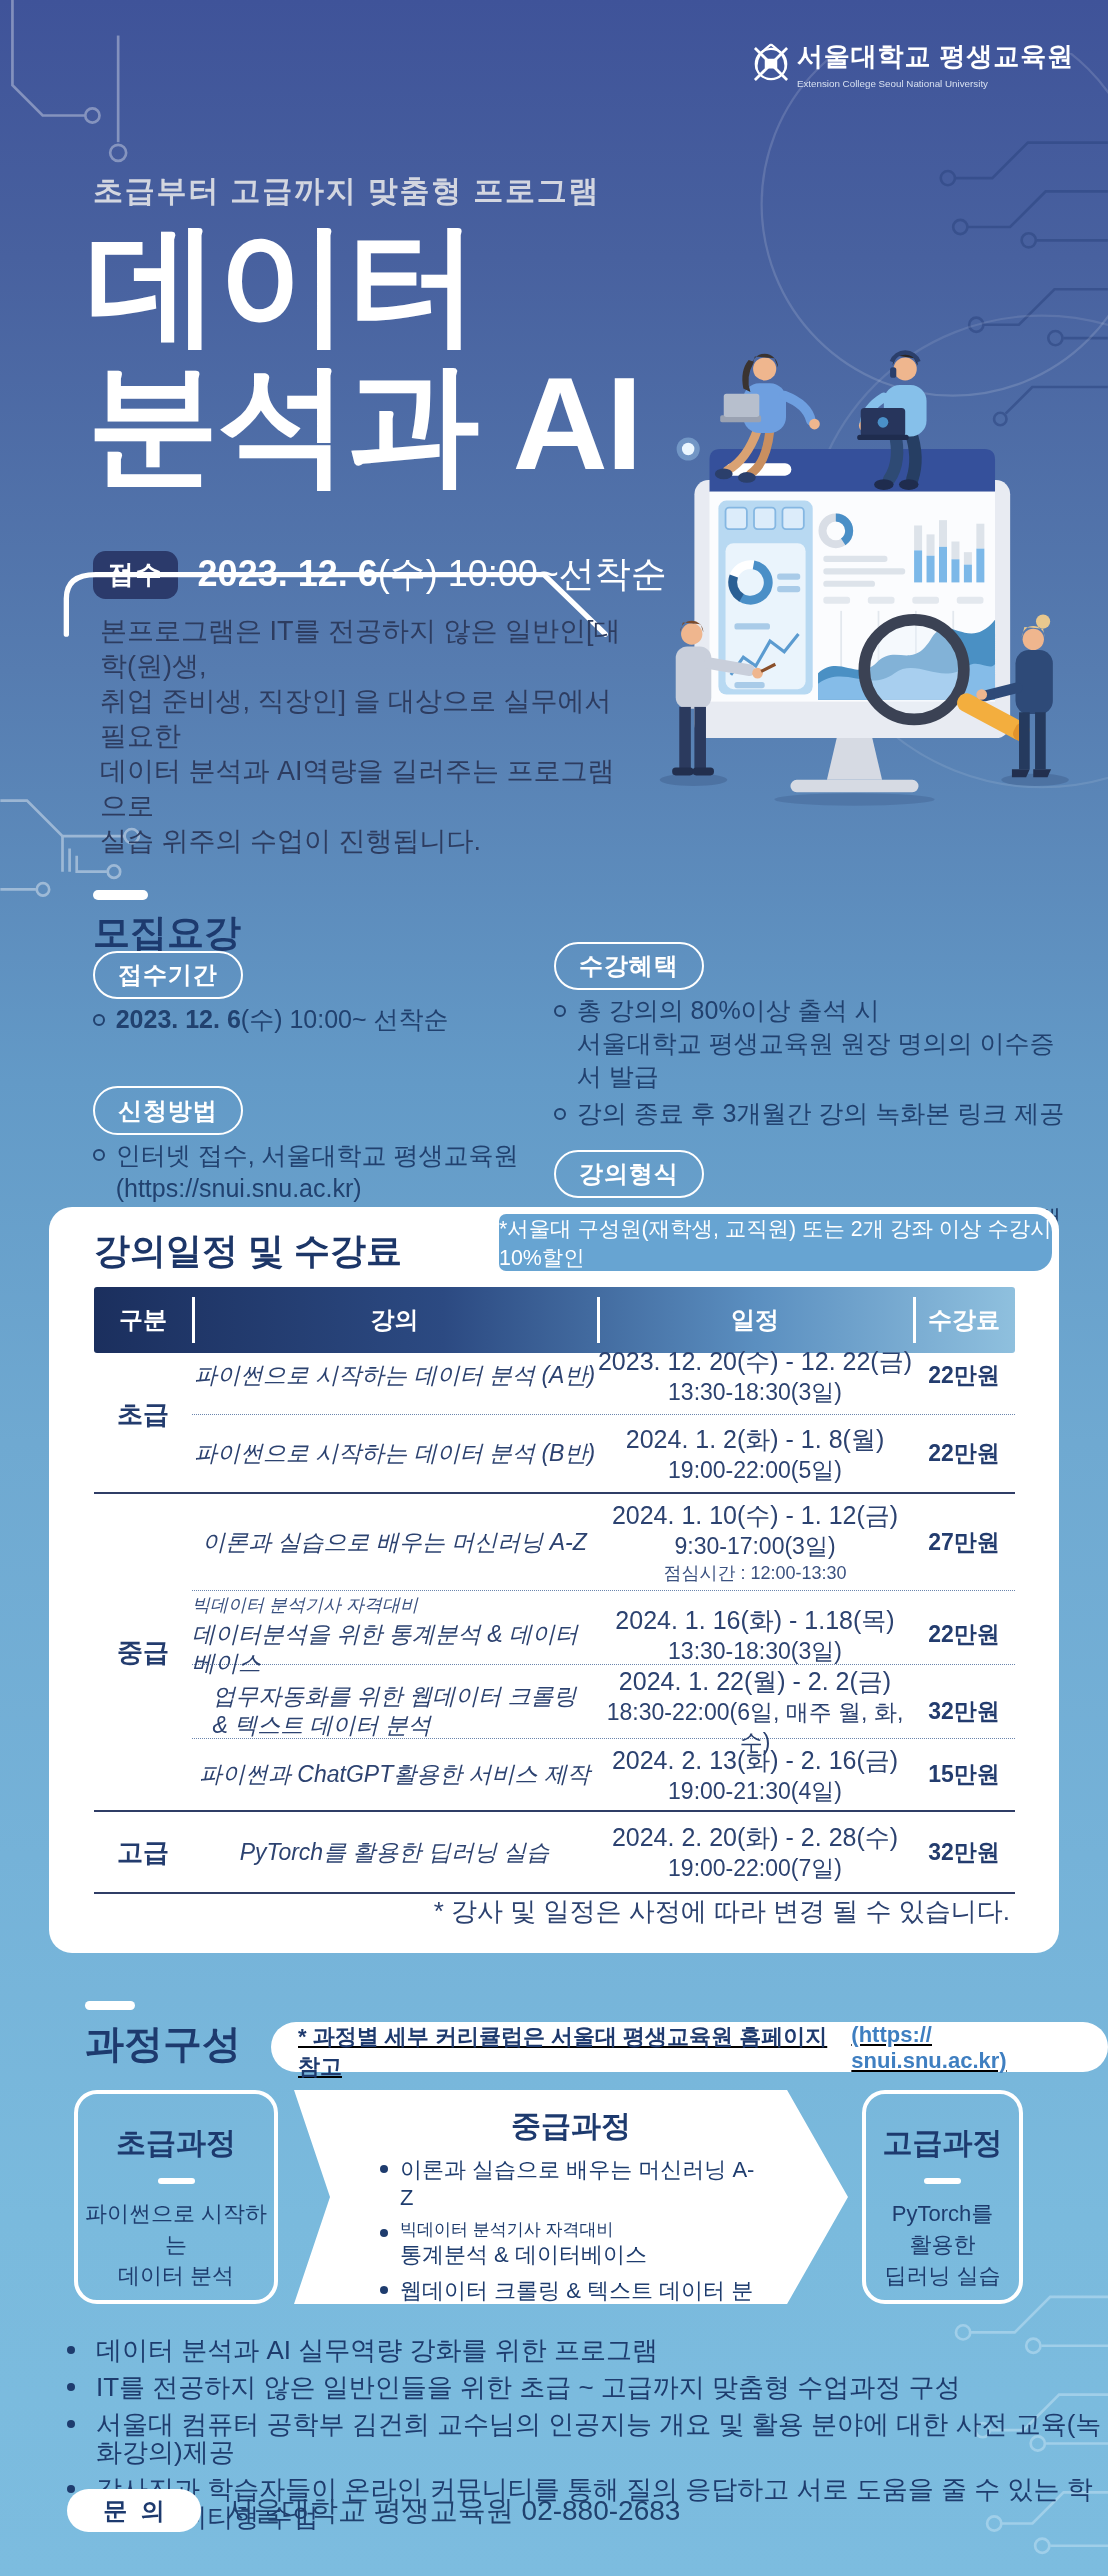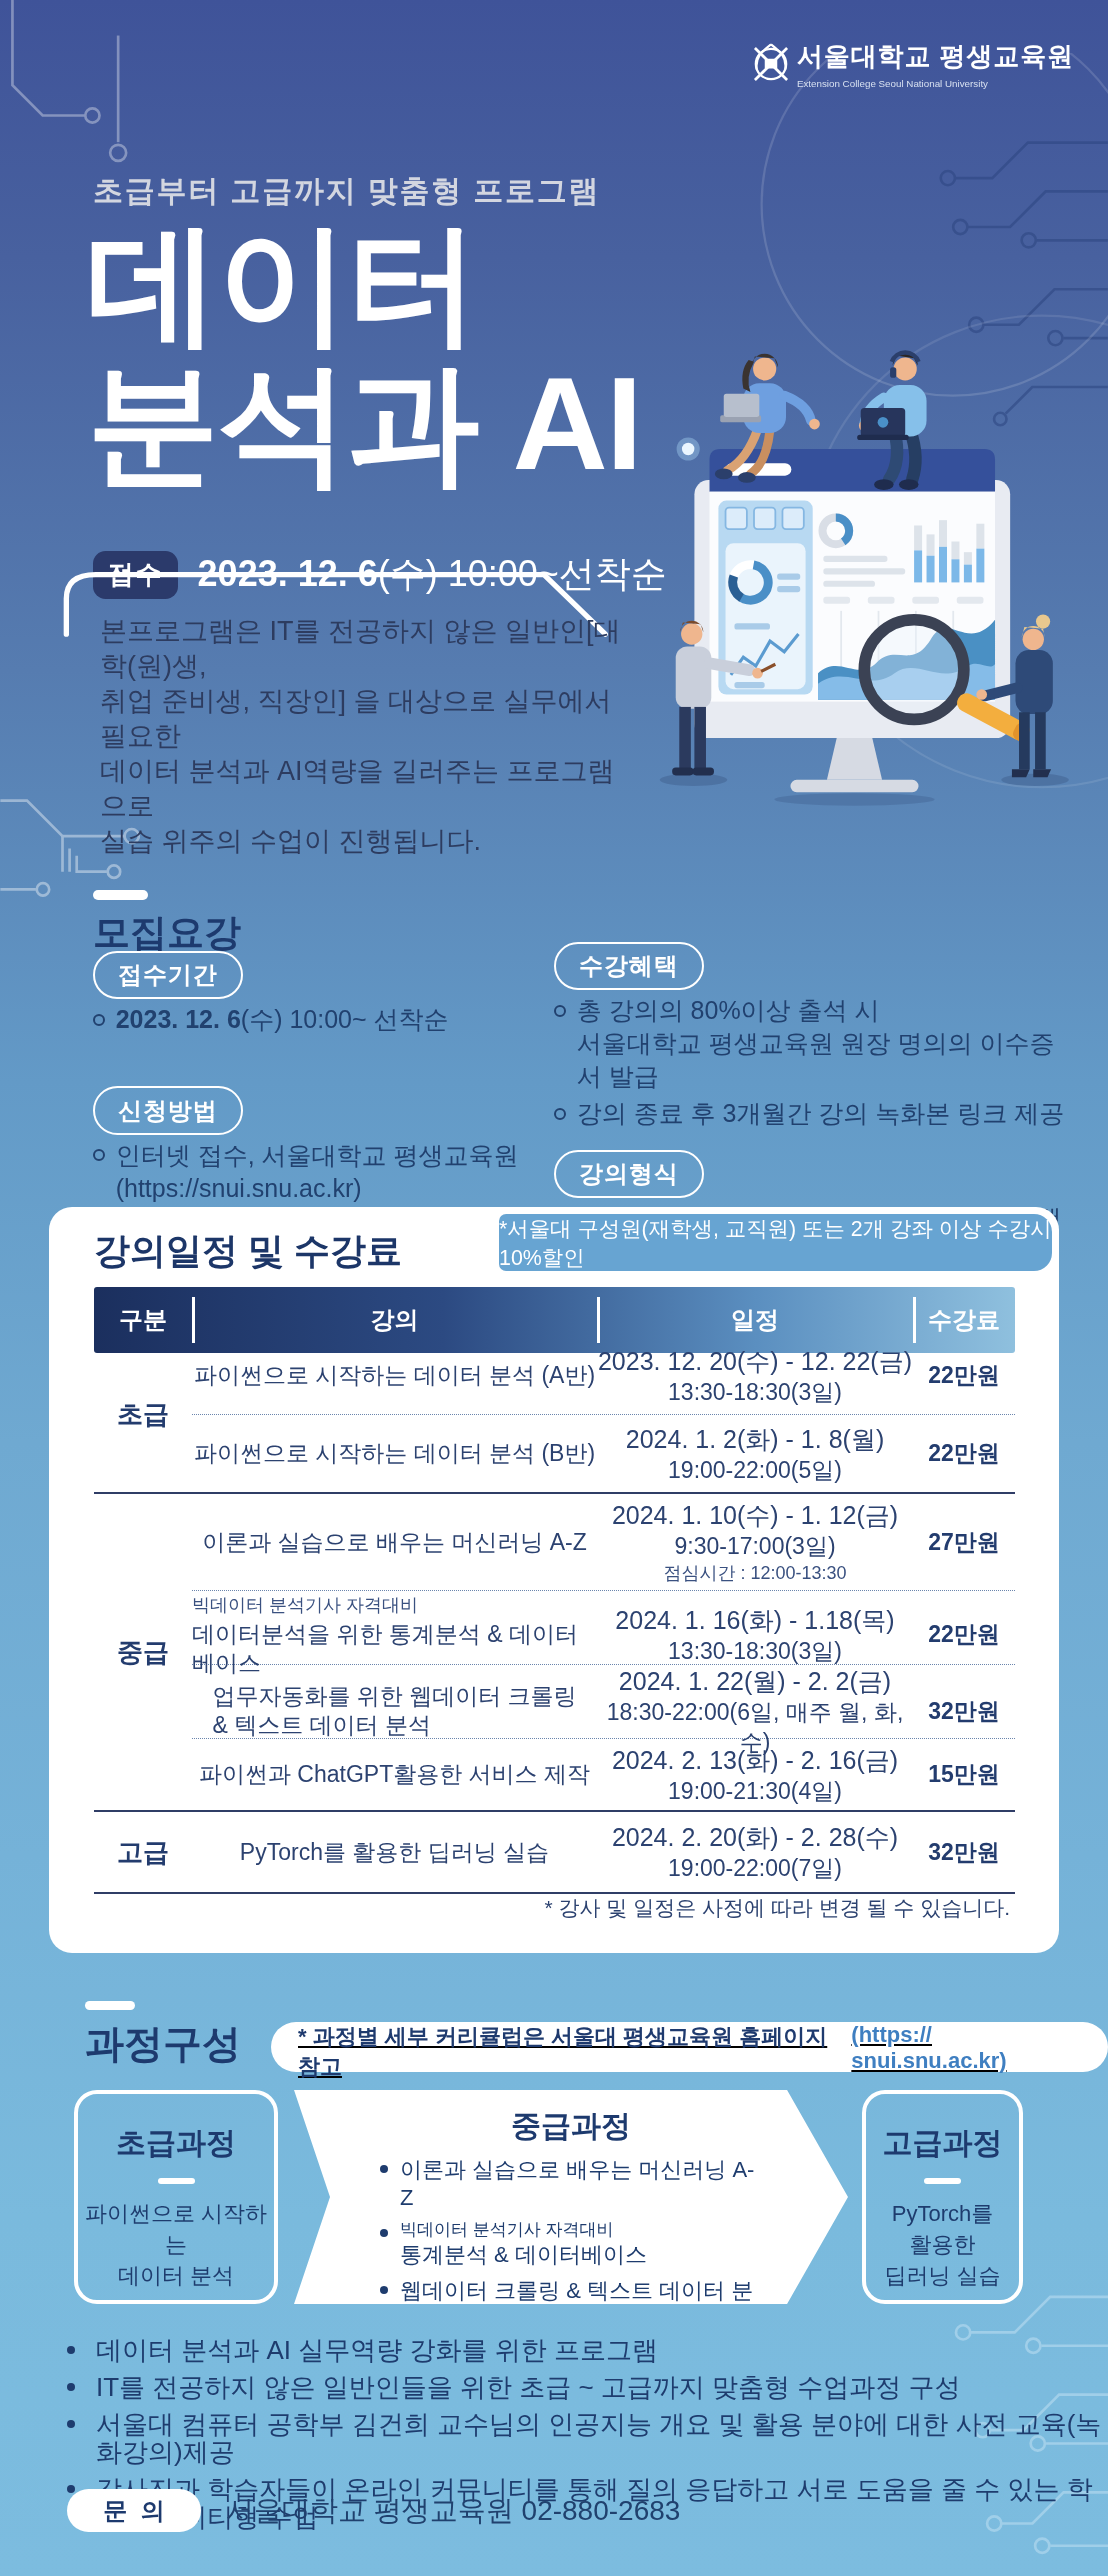--- a/index.html
+++ b/index.html
@@ -50,28 +50,28 @@
   .thead>span+span::before{content:"";position:absolute;left:0;top:-7.1px;bottom:-7.1px;width:2.7px;background:#fff;}
   .tbody{position:absolute;left:45px;top:130px;width:921px;}
   .tgroup{display:grid;grid-template-columns:98px 1fr;}
   .tgroup+.tgroup{border-top:2.2px solid #2f3d66;}
   .tbody{border-bottom:2.2px solid #2f3d66;}
   .tlevel{display:flex;align-items:center;justify-content:center;color:#233c6e;
           font-size:26px;font-weight:bold;}
   .trow{display:grid;grid-template-columns:405px 316px 102px;align-items:center;}
   .trow+.trow{border-top:1.8px dotted #6b85ad;}
   .c-course{text-align:center;color:#2c4270;font-size:23px;line-height:29px;}
-  .c-course .inner{display:inline-block;text-align:left;}
+  .c-course .inner{display:inline-block;text-align:left;font-style:italic;}
   .course-small{display:block;font-size:18px;color:#3a5180;}
   .c-date{text-align:center;color:#2c4270;}
   .c-date .d1{display:block;font-size:25px;line-height:32px;}
   .c-date .d2{display:block;font-size:23px;line-height:30px;}
   .c-date .d3{display:block;font-size:18px;line-height:25px;color:#3a5180;}
   .c-price{text-align:center;color:#233c6e;font-size:23px;font-weight:bold;}
-  .footnote{position:absolute;right:49px;top:687px;color:#2c4270;font-size:21px;}
+  .footnote{position:absolute;right:49px;top:687px;color:#2c4270;font-size:26px;}
 
   
   .cur-note{left:271px;top:2022px;height:50px;background:#fff;border-radius:25px;
             display:flex;align-items:flex-start;padding:0 27px;font-size:22px;text-decoration:underline;}
   .cur-note .p1{color:#1e3a6e;font-weight:bold;}
   .cur-note .p2{color:#3f7fc1;font-weight:bold;margin-left:3.6px;}
   .cbox{border:4.5px solid #fff;border-radius:23px;display:flex;flex-direction:column;
         align-items:center;box-sizing:border-box;}
   .cbox-title{color:#1d3a6e;font-size:30px;font-weight:800;margin-top:28.5px;}
   .cbox-dash{width:37px;height:6.2px;background:#fff;border-radius:3.6px;margin-top:14.2px;}

